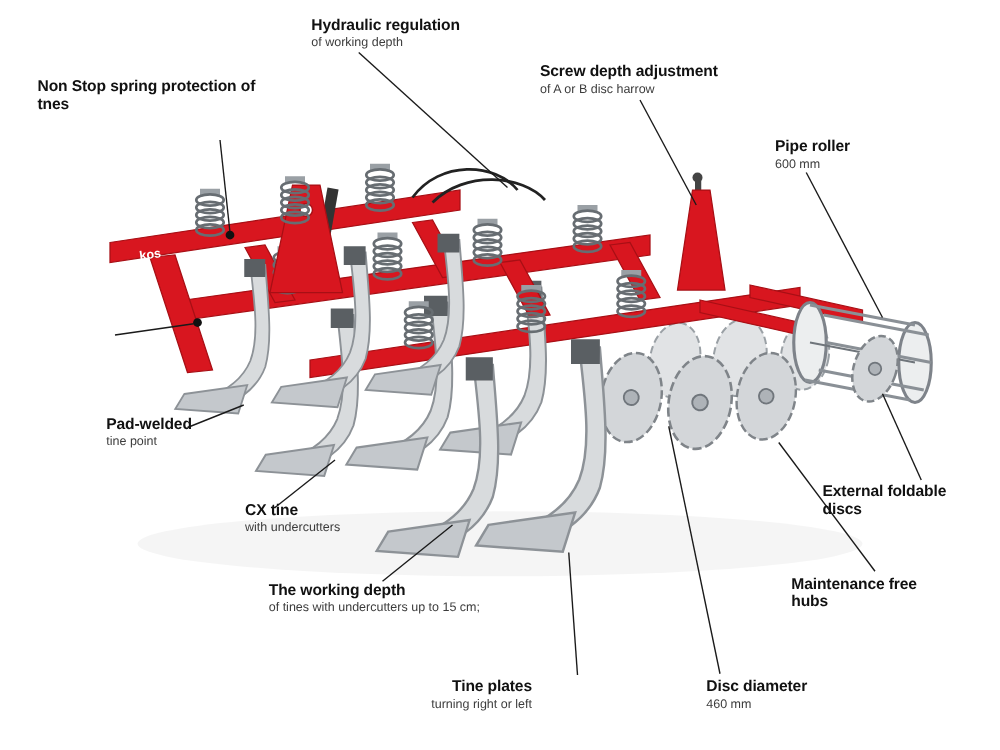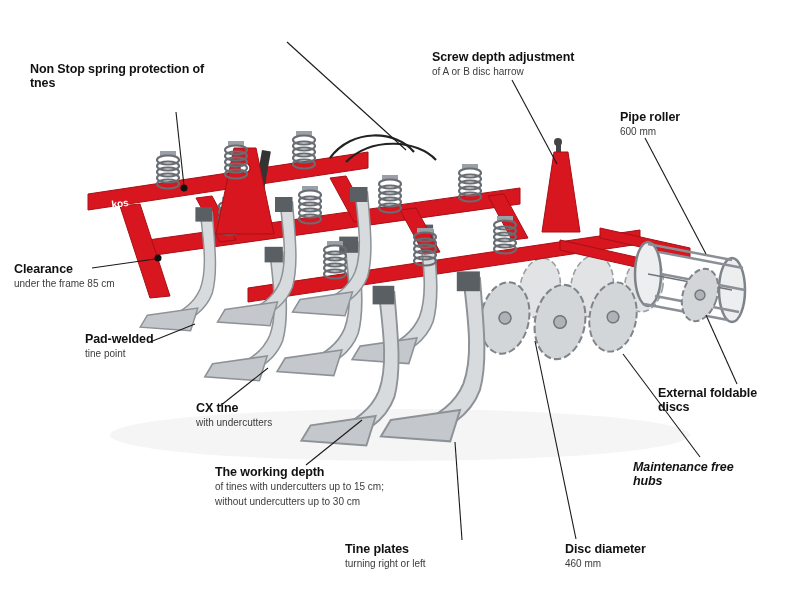--- a/index.html
+++ b/index.html
@@ -18,23 +18,23 @@
   .label.right-al{text-align:left;}
   
   .lb-hydraulic{left:249px;top:13px;}
   .lb-nonstop{left:14px;top:62px;width:192px;margin-left:16px;}
   .lb-screw{left:432px;top:50px;}
   .lb-pipe{left:620px;top:110px;}
   .lb-clearance{left:14px;top:262px;}
   .lb-padwelded{left:85px;top:332px;}
   .lb-cxtine{left:148px;top:401px;margin-left:48px;}
   .lb-workingdepth{left:215px;top:465px;}
-  .lb-tineplates{left:345px;top:542px;}
+  .lb-tineplates{left:345px;top:542px;text-align:right;}
   .lb-discdiameter{left:565px;top:542px;}
-  .lb-hubs{right:55px;top:460px;width:112px;font-style:italic;}
+  .lb-hubs{right:55px;top:460px;width:112px;}
   .lb-external{right:34px;top:386px;width:108px;}
 </style>
 </head>
 <body>
 
 <div class="stage">
 
   <svg class="machine-svg" viewBox="0 0 800 600" aria-hidden="true">
     <defs>
       <g id="spring">
@@ -161,54 +161,53 @@
       <line x1="306" y1="465" x2="362" y2="420"></line>
       <line x1="462" y1="540" x2="455" y2="442"></line>
       <line x1="576" y1="539" x2="535" y2="341"></line>
       <line x1="700" y1="457" x2="623" y2="354"></line>
       <line x1="737" y1="384" x2="706" y2="315"></line>
       <circle cx="184" cy="188" r="3.5" fill="#111111" stroke="none"></circle>
       <circle cx="158" cy="258" r="3.5" fill="#111111" stroke="none"></circle>
     </g>
   </svg>
 
+  <div class="label lb-hydraulic">
+    <div class="t">Hydraulic regulation</div>
+    <div class="s">of working depth</div>
+  </div>
 
   <div class="label lb-nonstop">
     <div class="t">Non Stop spring protection of tnes</div>
   </div>
 
   <div class="label lb-screw">
     <div class="t">Screw depth adjustment</div>
     <div class="s">of A or B disc harrow</div>
   </div>
 
   <div class="label lb-pipe">
     <div class="t">Pipe roller</div>
     <div class="s">600 mm</div>
   </div>
 
-  <div class="label lb-clearance">
-    <div class="t">Clearance</div>
-    <div class="s">under the frame 85 cm</div>
-  </div>
 
   <div class="label lb-padwelded">
     <div class="t">Pad-welded</div>
     <div class="s">tine point</div>
   </div>
 
   <div class="label lb-cxtine">
     <div class="t">CX tine</div>
     <div class="s">with undercutters</div>
   </div>
 
   <div class="label lb-workingdepth">
     <div class="t">The working depth</div>
     <div class="s">of tines with undercutters up to 15 cm;</div>
-    <div class="s">without undercutters up to 30 cm</div>
   </div>
 
   <div class="label lb-tineplates">
     <div class="t">Tine plates</div>
     <div class="s">turning right or left</div>
   </div>
 
   <div class="label lb-discdiameter">
     <div class="t">Disc diameter</div>
     <div class="s">460 mm</div>

